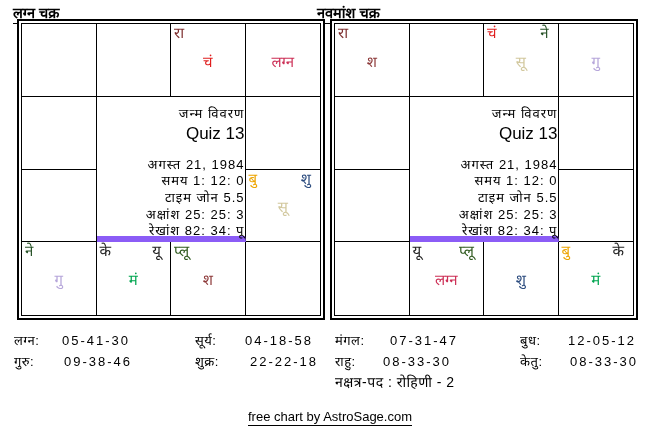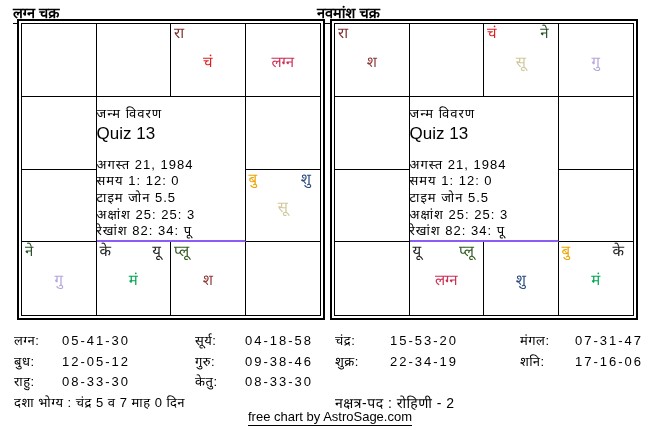--- a/index.html
+++ b/index.html
@@ -28,22 +28,22 @@
   }
   .cell { position:relative; border-right:1px solid #000; border-bottom:1px solid #000; }
   .cell.bR0 { border-right:none; }
   .cell.bB0 { border-bottom:none; }
   .planet { position:absolute; font-size:15px; line-height:17px; white-space:nowrap; }
   .p-tl { top:0; left:3px; }
   .p-tr { top:0; right:9px; }
   .p-c  { top:40%; left:0; right:0; text-align:center; }
   
   .center-info {
-    grid-area:2/2/4/4; position:relative; text-align:left; overflow:visible;
-    border-right:1px solid #000; border-bottom:2px solid #8b5cf6; padding-top:7px;
+    grid-area:2/2/4/4; position:relative; text-align:right; overflow:visible;
+    border-right:1px solid #000; border-bottom:6px solid #8b5cf6; padding-top:7px;
   }
   .bd-heading { font-size:13px; letter-spacing:1px; }
   .bd-name    { font-size:17px; margin-top:2px; margin-bottom:13px; }
   .bd-lines div { font-size:13px; line-height:16.6px; letter-spacing:1px; white-space:nowrap; }
   
   .positions {
     position:absolute; left:14px; top:330px; width:646px;
     display:grid; grid-template-columns:181px 140px 185px 140px;
     grid-auto-rows:20.6px; align-items:center;
   }
@@ -165,51 +165,42 @@
 
 <div class="positions">
   <div class="entry c1">
     <span class="lbl">लग्न:</span>
     <span class="val">05-41-30</span>
   </div>
   <div class="entry c2">
     <span class="lbl">सूर्य:</span>
     <span class="val">04-18-58</span>
   </div>
-  <div class="entry c3">
-    <span class="lbl">चंद्र:</span>
-    <span class="val">15-53-20</span>
-  </div>
   <div class="entry c4">
     <span class="lbl">मंगल:</span>
     <span class="val">07-31-47</span>
   </div>
   <div class="entry c1">
     <span class="lbl">बुध:</span>
     <span class="val">12-05-12</span>
   </div>
   <div class="entry c2">
     <span class="lbl">गुरु:</span>
     <span class="val">09-38-46</span>
   </div>
   <div class="entry c3">
     <span class="lbl">शुक्र:</span>
-    <span class="val">22-34-19</span>
-  </div>
-  <div class="entry c4">
-    <span class="lbl">शनि:</span>
-    <span class="val">17-16-06</span>
+    <span class="val">22-22-18</span>
   </div>
   <div class="entry c1">
     <span class="lbl">राहु:</span>
     <span class="val">08-33-30</span>
   </div>
   <div class="entry c2">
     <span class="lbl">केतु:</span>
     <span class="val">08-33-30</span>
   </div>
-  <div class="span2a">दशा भोग्य : चंद्र 5 व 7 माह 0 दिन</div>
   <div class="span2b">नक्षत्र-पद : रोहिणी - 2</div>
 </div>
 
 <div class="footer">
   <a>free chart by AstroSage.com</a>
 </div>
 
 </body></html>

